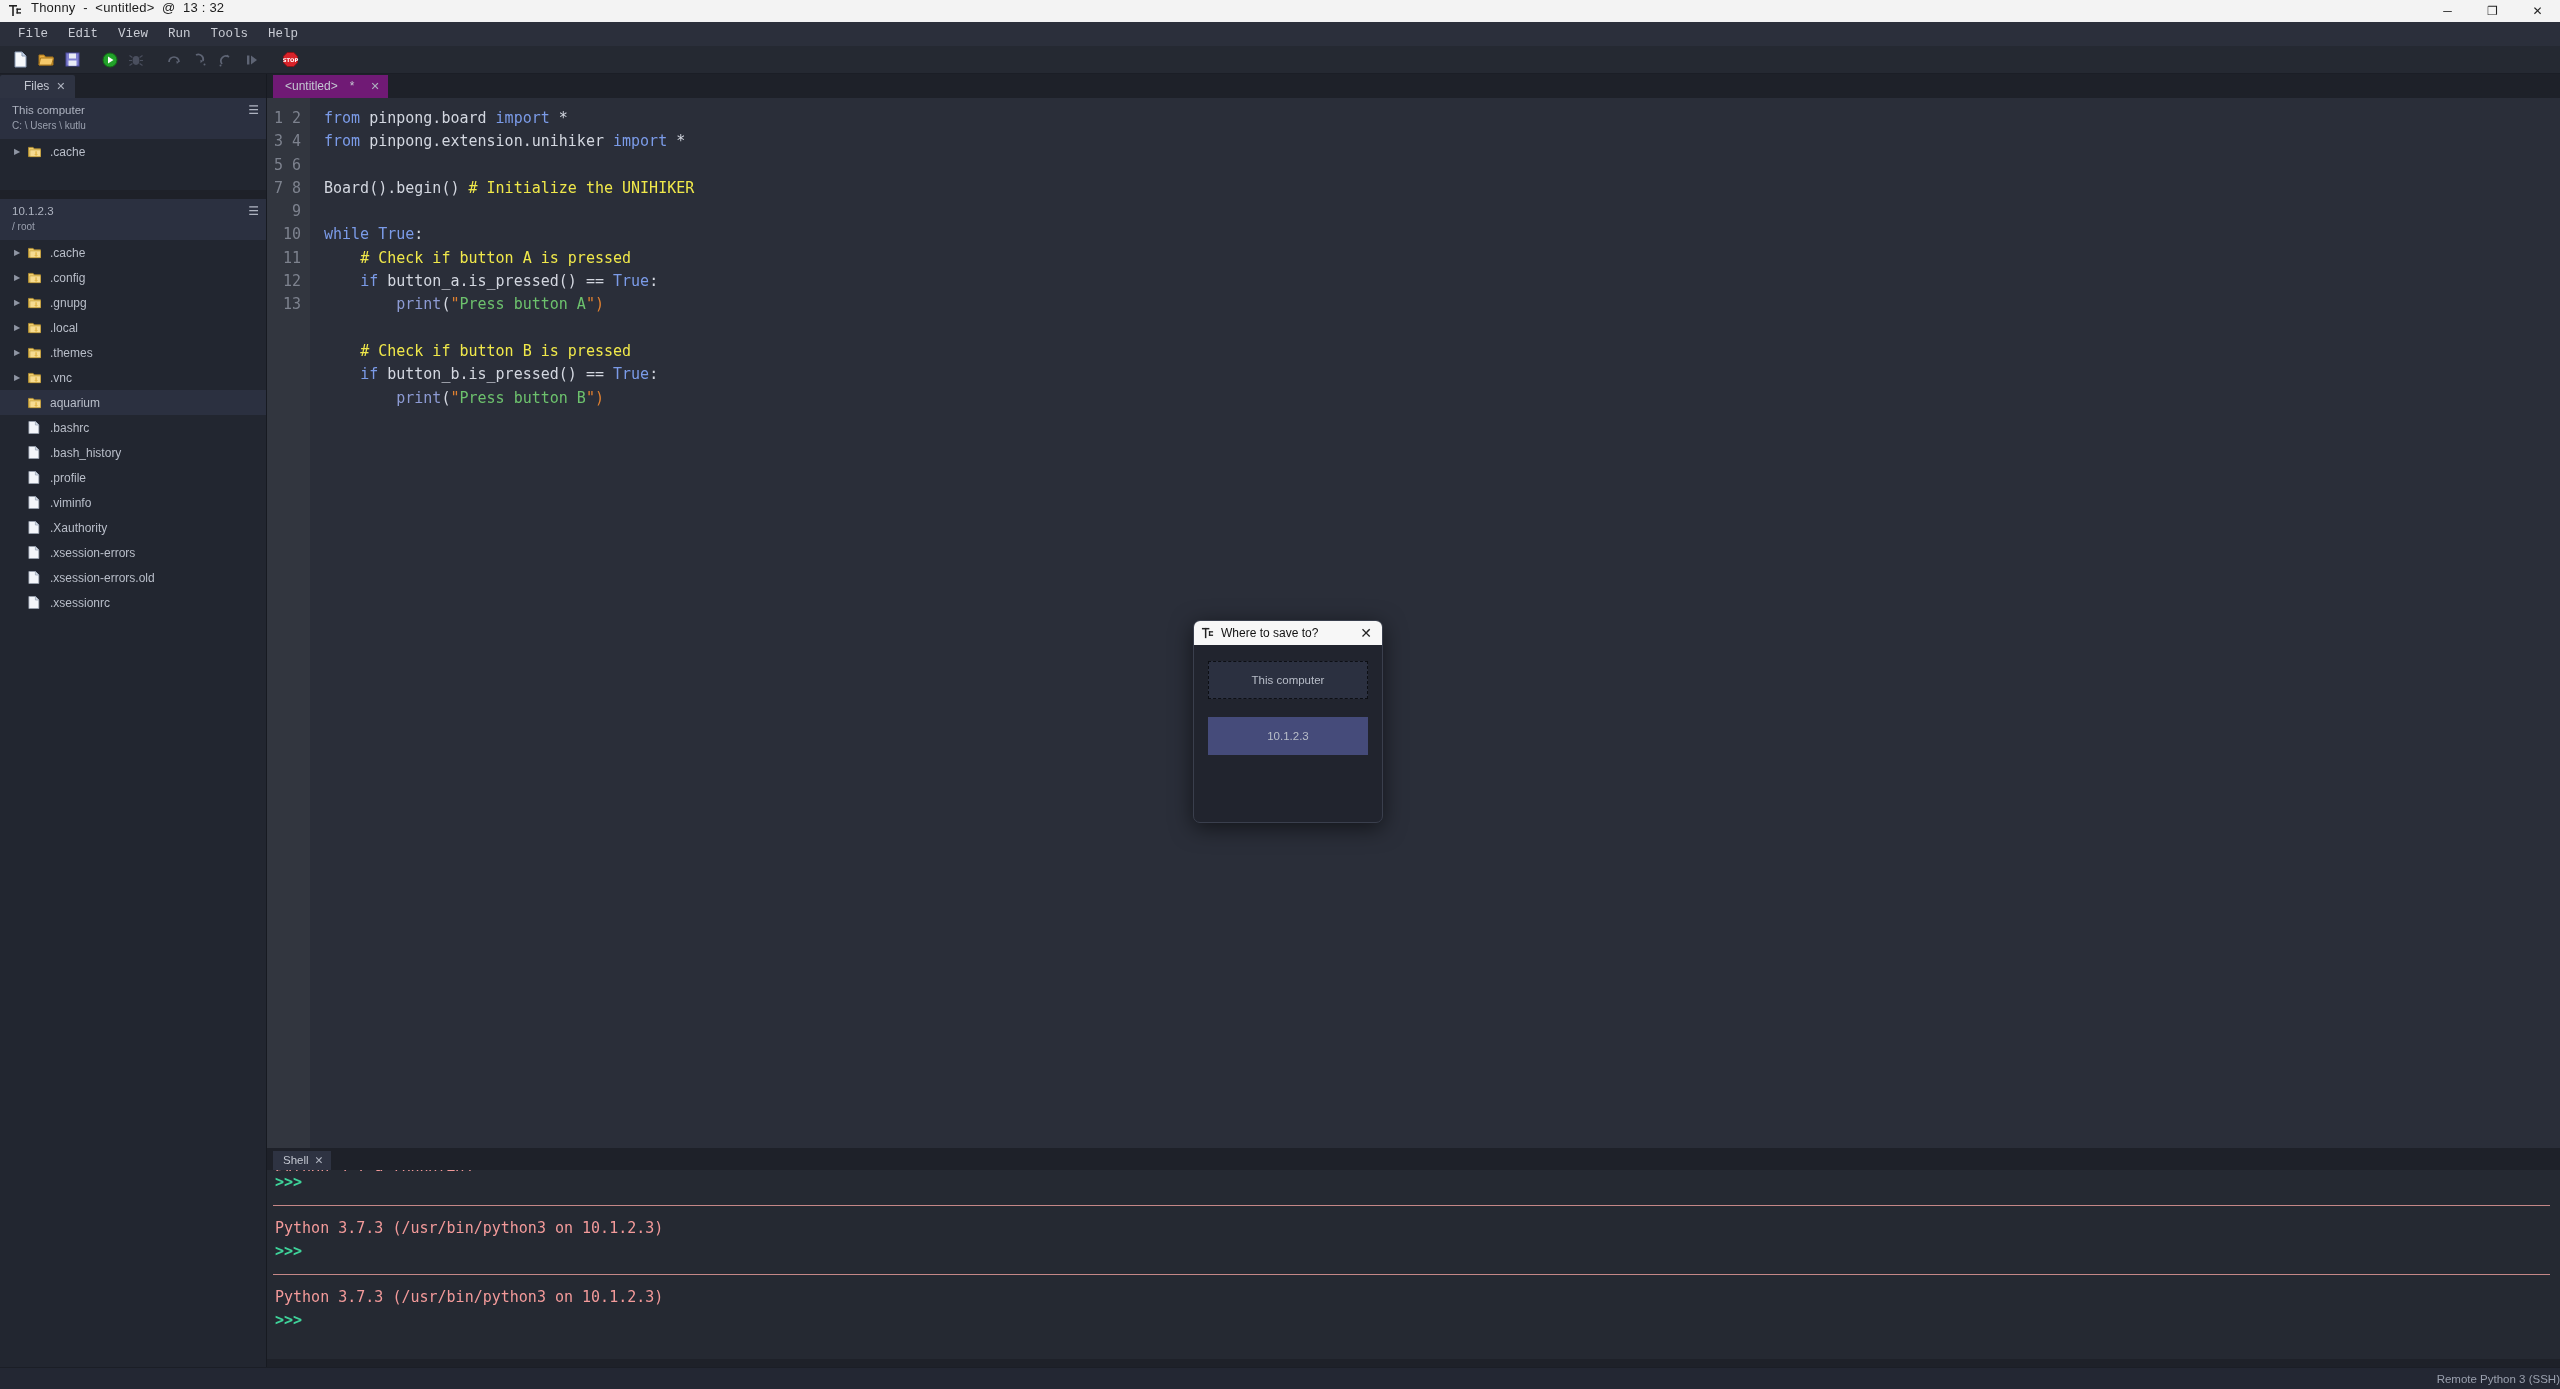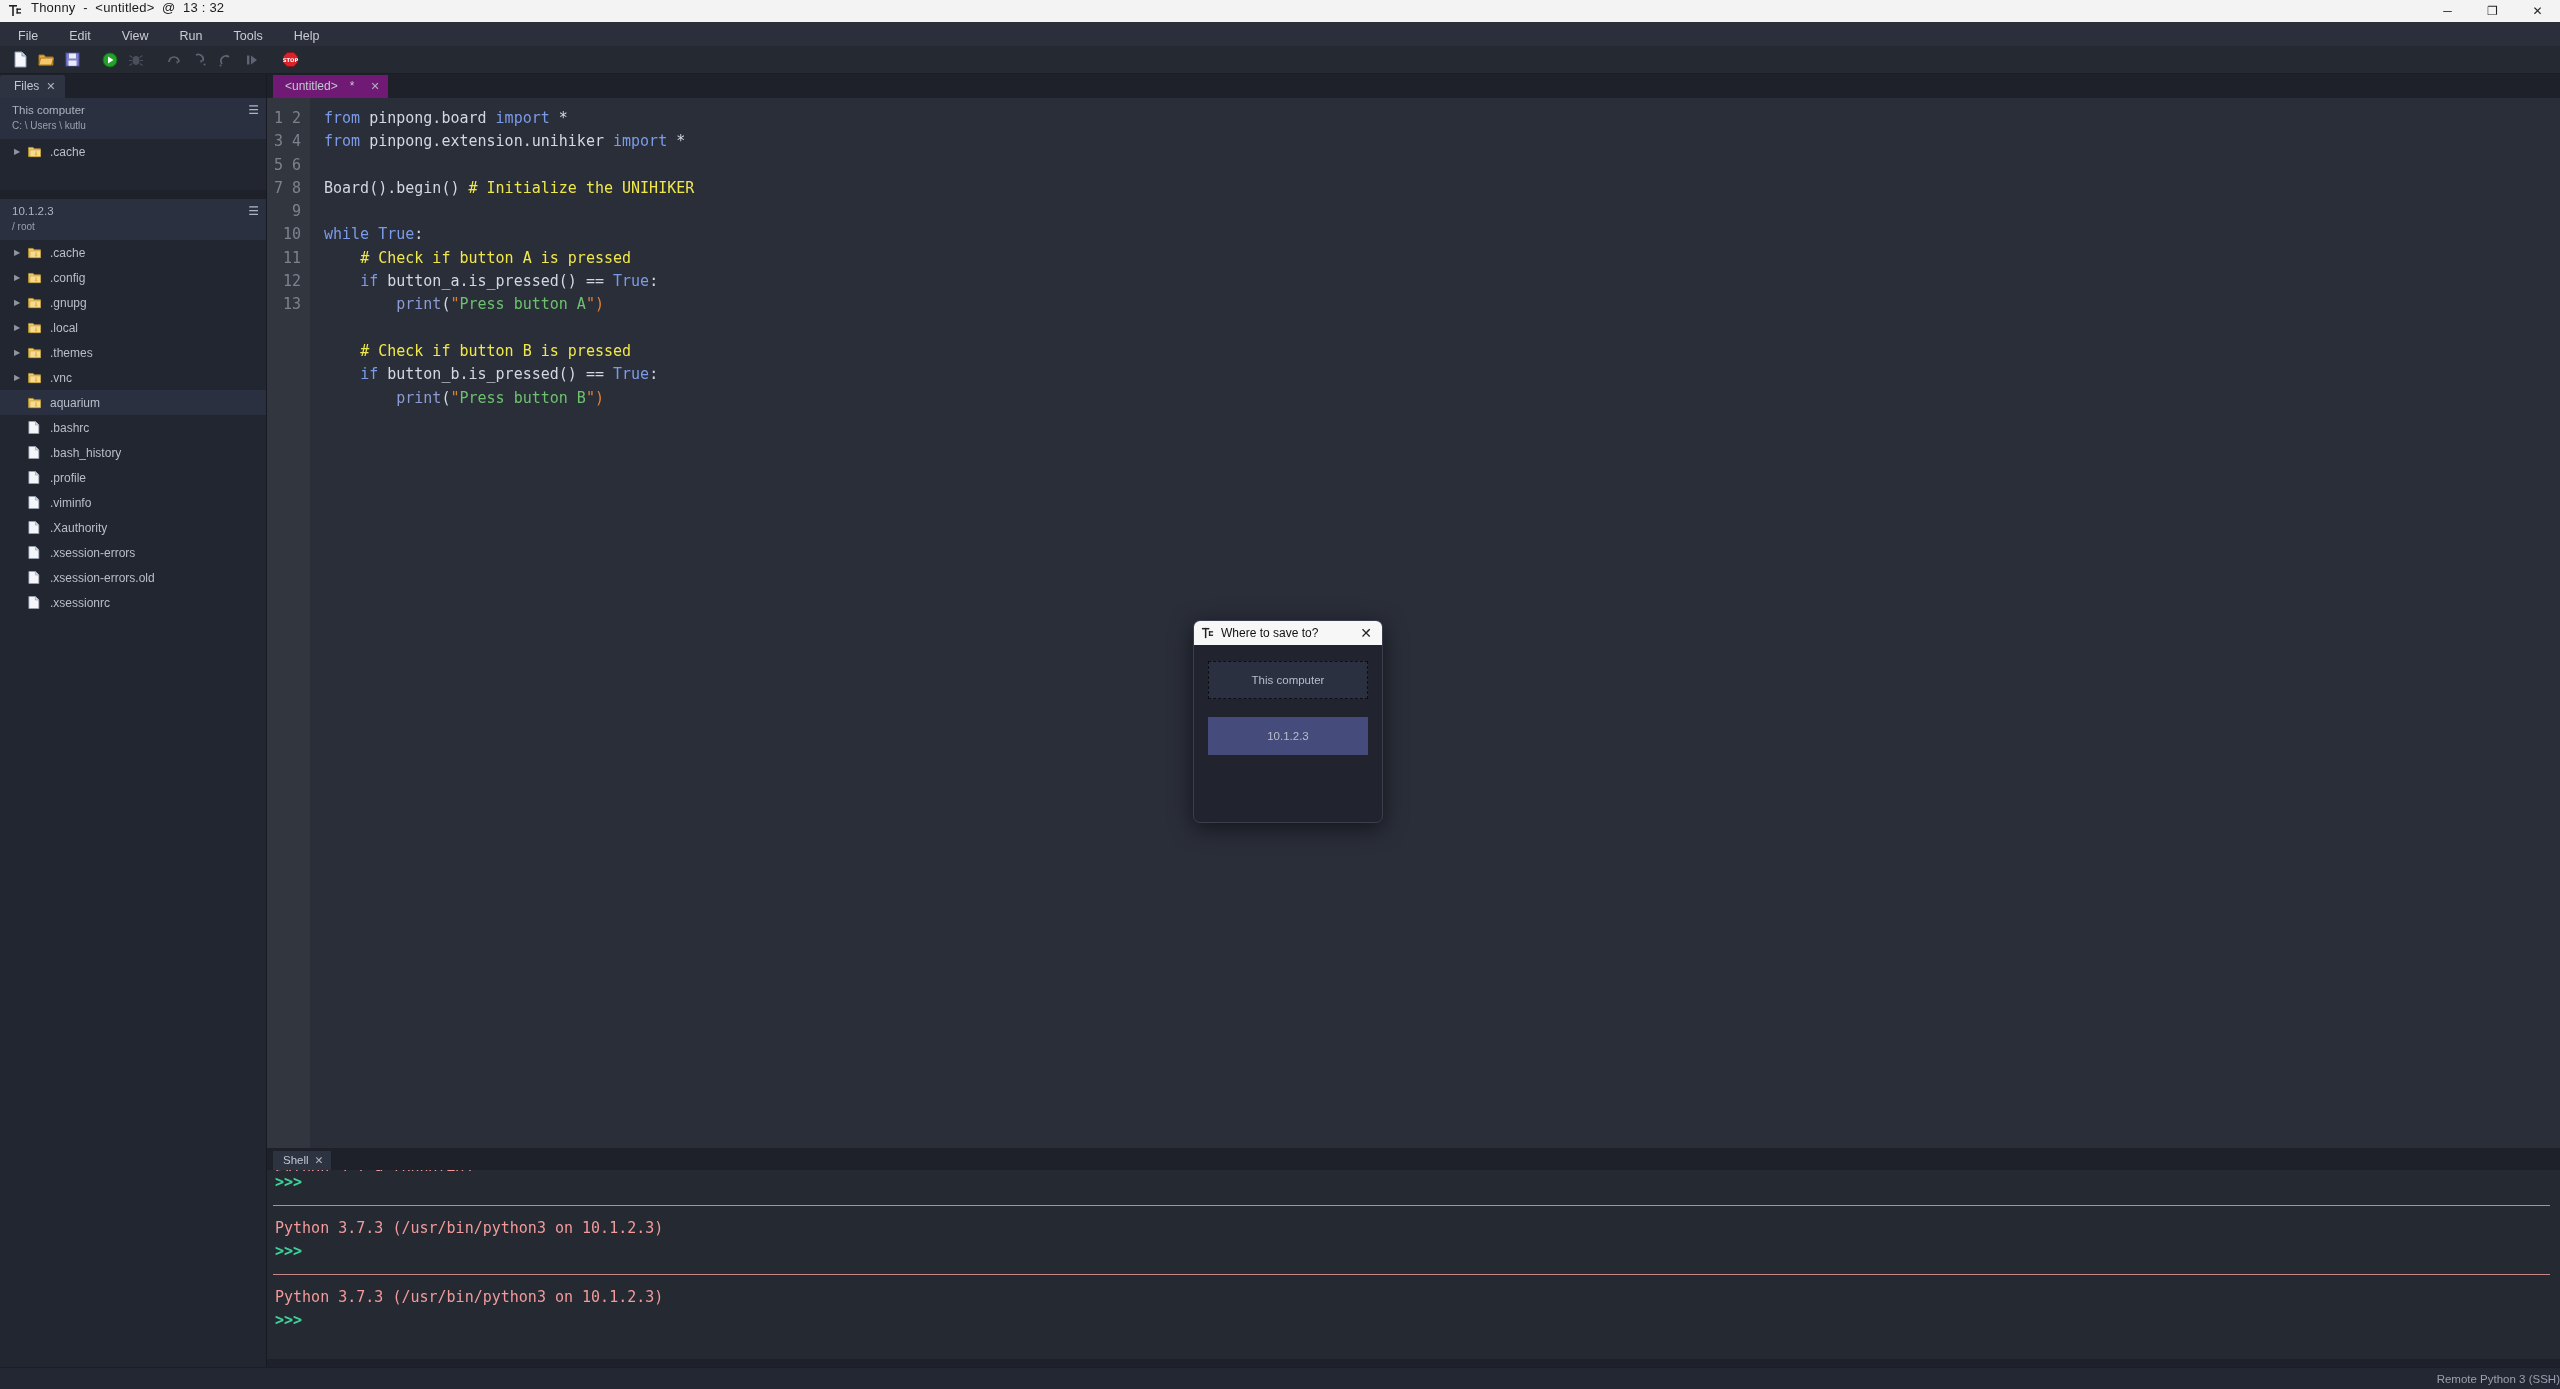--- a/index.html
+++ b/index.html
@@ -23,22 +23,22 @@
   }
   #titlebar .tb-text { margin-left: 5px; letter-spacing: .2px; white-space: pre; }
   #wincontrols { position: absolute; right: 0; top: 0; height: 22px; display: flex; }
   #wincontrols div {
     width: 45px; height: 22px; display: flex; align-items: center; justify-content: center;
     font-size: 12px; color: #222;
   }
 
   
   #menubar {
-    height: 24px; background: #2b2f3b; display: flex; align-items: flex-end;
-    padding-left: 8px; gap: 11px;
+    height: 24px; background: #2b2f3b; display: flex; align-items: center;
+    padding-left: 8px; gap: 0px; font-family: Liberation Mono, monospace;
   }
   #menubar .mi {
     color: #c9ccd4; font-size: 12.5px; padding: 3px 10px; cursor: default;
     white-space: nowrap;
   }
 
   
   #toolbar {
     height: 28px; background: #252932; display: flex; align-items: center;
     padding-left: 8px; gap: 2px; border-bottom: 1px solid #1b1e26;
@@ -54,21 +54,21 @@
 
   
   #sidebar {
     position: absolute; left: 0; top: 0; bottom: 0; width: 267px;
     background: #222630; border-right: 1px solid #171a21;
     display: flex; flex-direction: column;
   }
   .panel-tabrow { height: 24px; background: #1e2129; display: flex; align-items: flex-end; }
   .panel-tab {
     background: #2e3342; color: #c2c6d0; font-size: 12px;
-    padding: 4px 9px 5px 14px; display: flex; align-items: center; gap: 7px;
+    padding: 4px 9px 5px 24px; display: flex; align-items: center; gap: 7px;
     border-top-left-radius: 2px; border-top-right-radius: 2px;
   }
   .panel-tab .x { font-size: 11px; color: #aeb3bf; }
 
   .fs-block { position: relative; }
   .fs-header {
     background: #2b3040; padding: 5px 8px 6px 12px; position: relative;
   }
   .fs-header .h1 { color: #aeb3c0; font-size: 11.5px; line-height: 15px; }
   .fs-header .h2 { color: #9aa0ae; font-size: 10px; line-height: 15px; }

